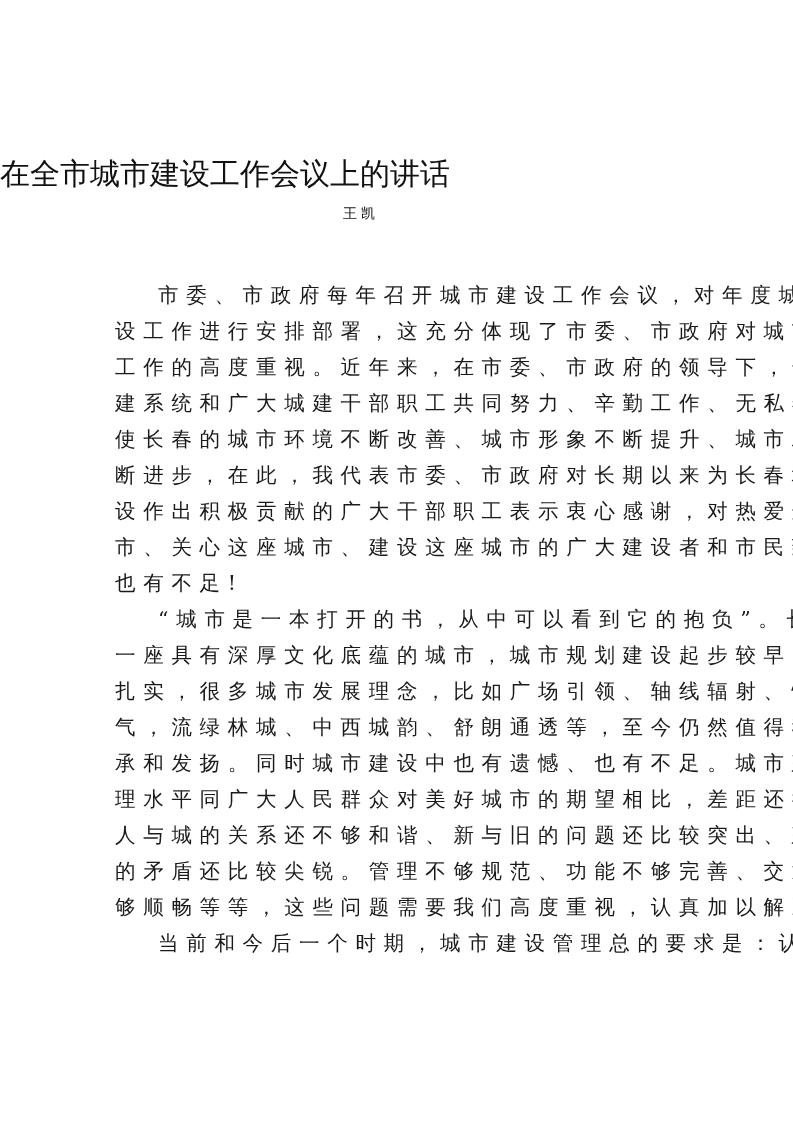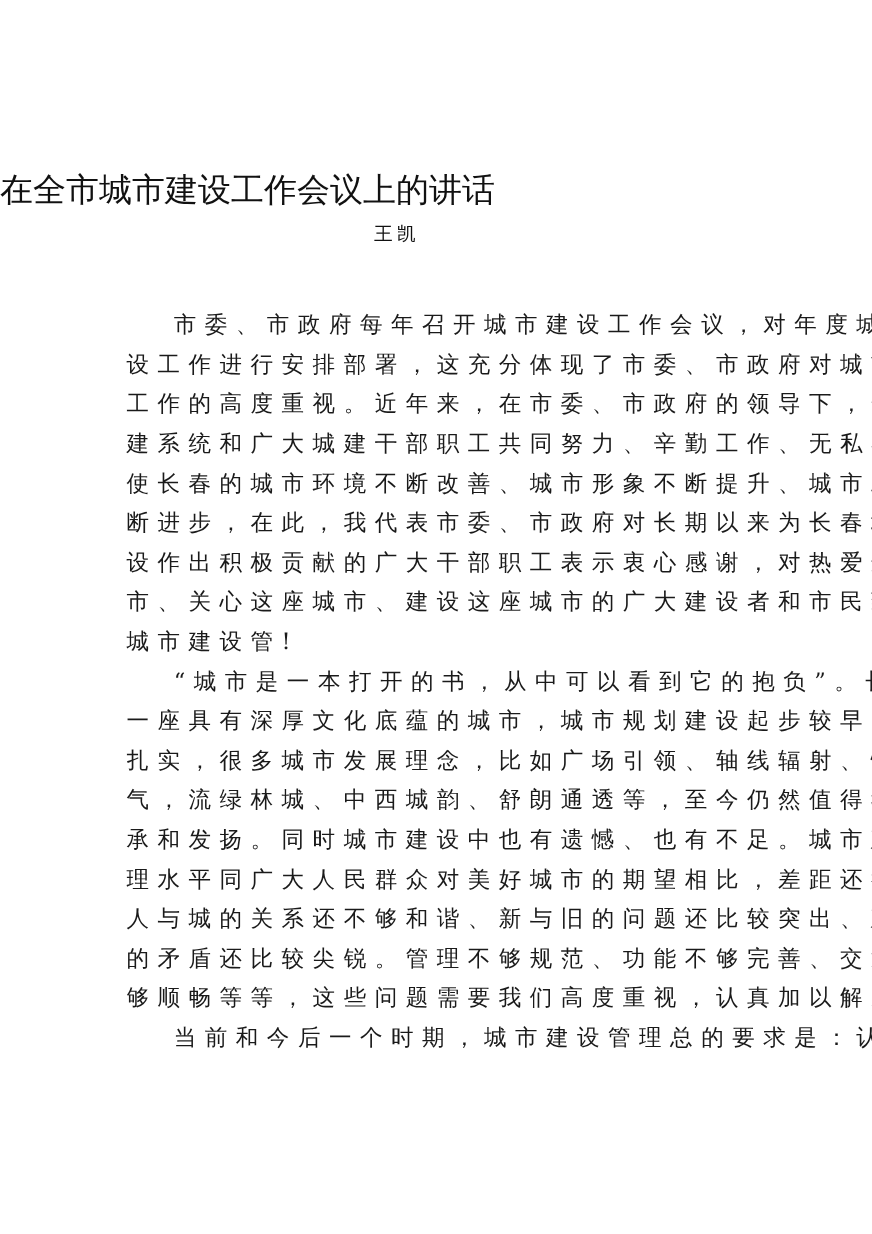--- a/index.html
+++ b/index.html
@@ -34,21 +34,21 @@
       font-weight: normal;
       color: #111111;
       margin: 0;
     }
     .author {
       position: absolute;
       top: 201px;
       left: 0;
       width: 722px;
       text-align: center;
-      font-size: 17px;
+      font-size: 14px;
       line-height: 24px;
       letter-spacing: 4px;
       color: #111111;
     }
     .body-text {
       position: absolute;
       top: 277px;
       left: 115px;
       width: 566px;
     }
@@ -76,21 +76,21 @@
 
     <div>
       <span class="line indent">市委、市政府每年召开城市建设工作会议，对年度城市建</span>
       <span class="line">设工作进行安排部署，这充分体现了市委、市政府对城市建设</span>
       <span class="line">工作的高度重视。近年来，在市委、市政府的领导下，全市城</span>
       <span class="line">建系统和广大城建干部职工共同努力、辛勤工作、无私奉献，</span>
       <span class="line">使长春的城市环境不断改善、城市形象不断提升、城市工作不</span>
       <span class="line">断进步，在此，我代表市委、市政府对长期以来为长春城市建</span>
       <span class="line">设作出积极贡献的广大干部职工表示衷心感谢，对热爱这座城</span>
       <span class="line">市、关心这座城市、建设这座城市的广大建设者和市民致以崇</span>
-      <span class="line">城市建设管!</span>
+      <span class="line">也有不足!</span>
     </div>
 
     <div>
       <span class="line indent">“城市是一本打开的书，从中可以看到它的抱负”。长春是</span>
       <span class="line">一座具有深厚文化底蕴的城市，城市规划建设起步较早、基础</span>
       <span class="line">扎实，很多城市发展理念，比如广场引领、轴线辐射、恢弘大</span>
       <span class="line">气，流绿林城、中西城韵、舒朗通透等，至今仍然值得我们传</span>
       <span class="line">承和发扬。同时城市建设中也有遗憾、也有不足。城市建设管</span>
       <span class="line">理水平同广大人民群众对美好城市的期望相比，差距还很大。</span>
       <span class="line">人与城的关系还不够和谐、新与旧的问题还比较突出、建与管</span>

